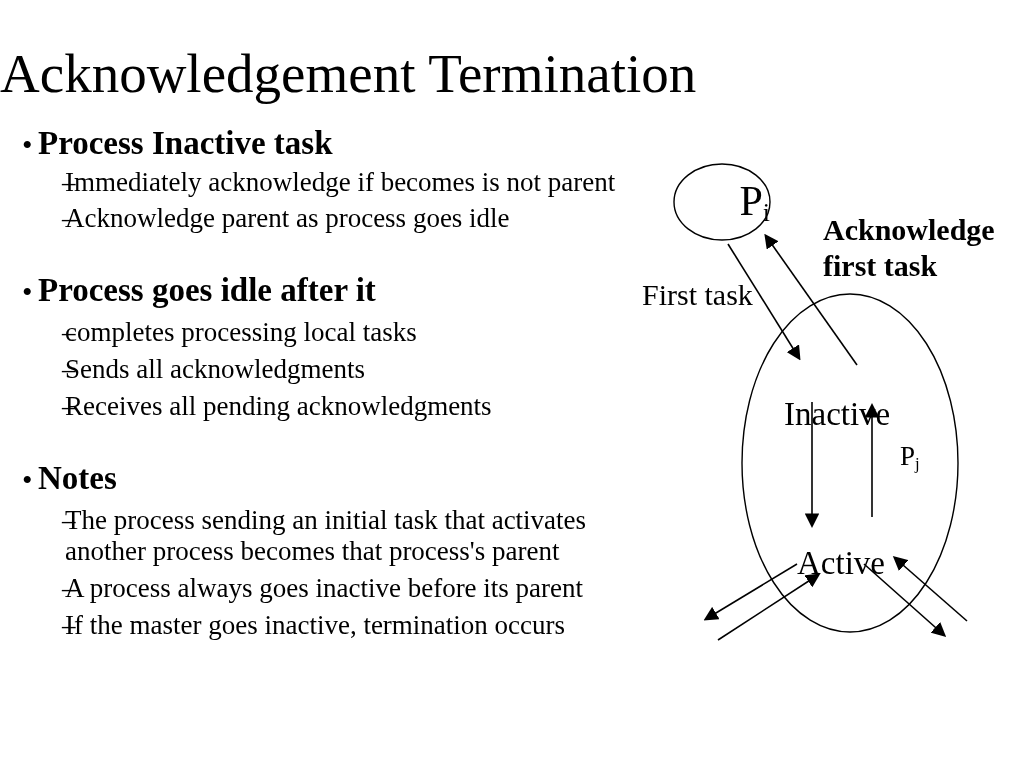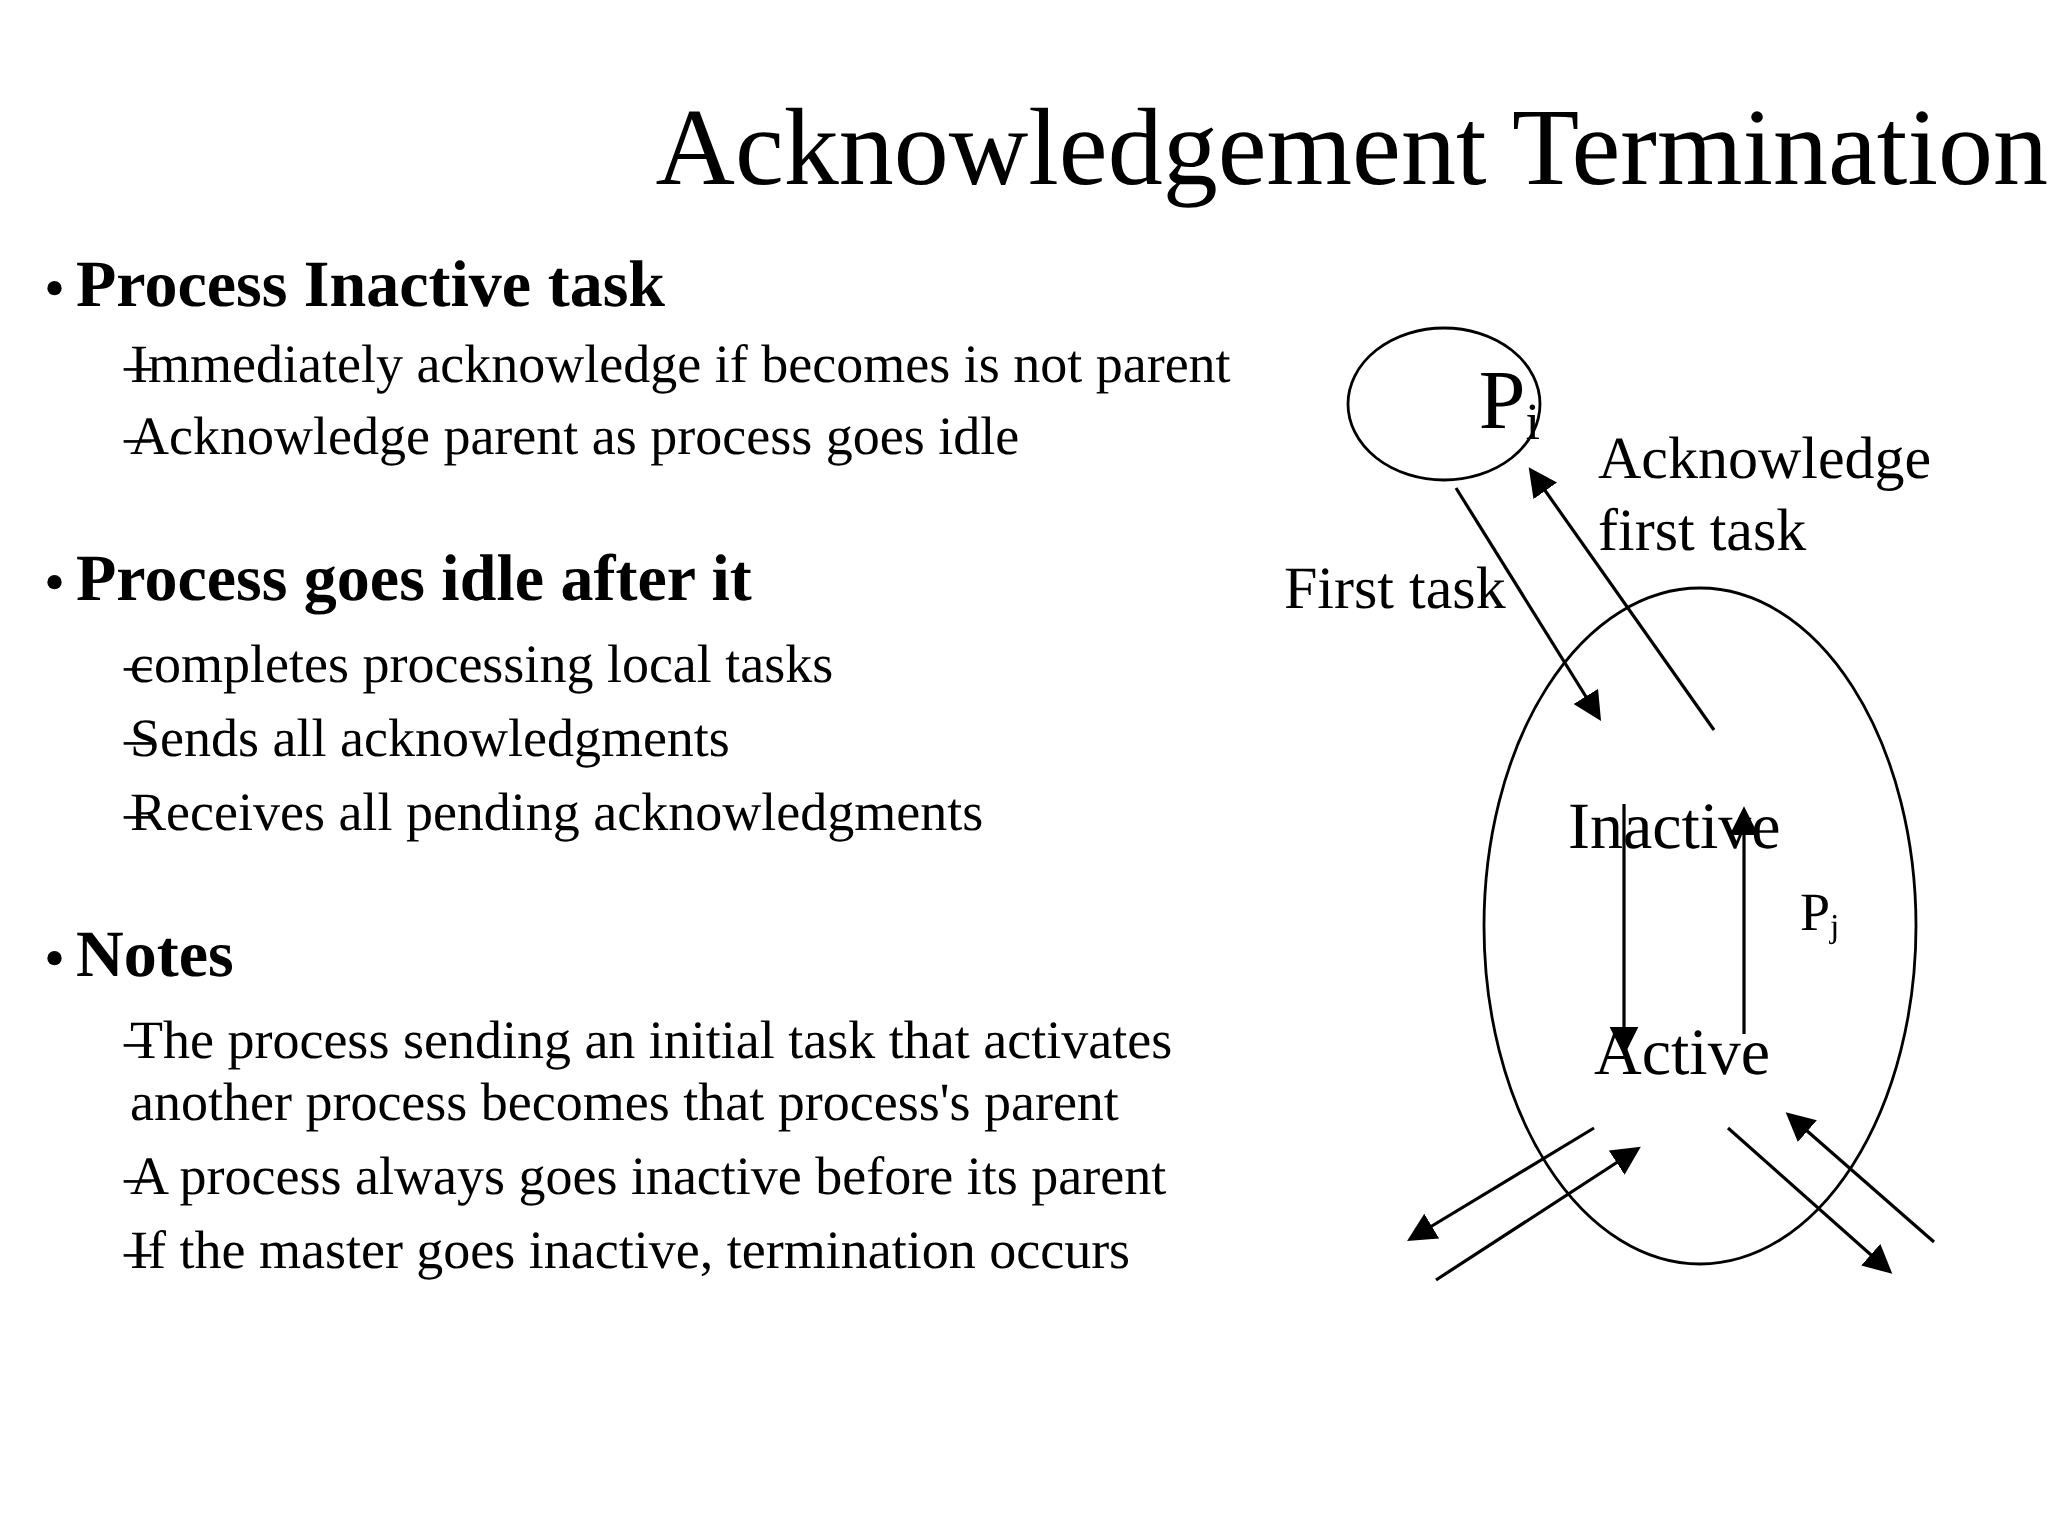--- a/index.html
+++ b/index.html
@@ -7,21 +7,21 @@
     width: 1024px; height: 768px;
     background: #ffffff;
     color: #000000;
     font-family: "Liberation Serif", "DejaVu Serif", serif;
     overflow: hidden;
   }
   .slide { position: relative; width: 1024px; height: 768px; }
 
   .title {
     position: absolute; top: 43px; left: 0; width: 1024px;
-    text-align: right;
+    text-align: left;
     font-size: 55px; line-height: 62px;
     white-space: nowrap;
   }
 
   
   .h {
     position: absolute; left: 20px; width: 660px;
     padding-left: 18px;
     font-weight: bold;
     font-size: 33px; line-height: 37px;
@@ -41,24 +41,24 @@
 
   
   .dlabel { position: absolute; white-space: nowrap; }
   .pi-label {
     left: 674px; top: 166px; width: 96px; height: 72px;
     display: flex; align-items: center; justify-content: flex-end;
     font-size: 42px;
   }
   .pj-label  { left: 900px; top: 436px; font-size: 27px; line-height: 40px; }
   .sub { font-size: 0.62em; vertical-align: -0.22em; }
-  .ack-label   { left: 799px; top: 212px; font-size: 30px; line-height: 36px; }
+  .ack-label   { left: 823px; top: 212px; font-size: 30px; line-height: 36px; font-weight: bold; }
   .first-task-label { left: 642px; top: 277px; font-size: 30px; line-height: 36px; }
   .inactive-label { left: 784px; top: 363px; font-size: 33px; line-height: 38px; margin-top: 32px; }
-  .active-label   { left: 797px; top: 508px; font-size: 33px; line-height: 38px; text-align: right; }
+  .active-label   { left: 797px; top: 544px; font-size: 33px; line-height: 38px; text-align: right; }
 
   .overlay {
     position: absolute; left: 0; top: 0;
     pointer-events: none;
   }
   .overlay ellipse { fill: none; stroke: #000000; stroke-width: 1.4; }
   .overlay line { stroke: #000000; stroke-width: 1.6; }
 </style>
 </head>
 <body>

